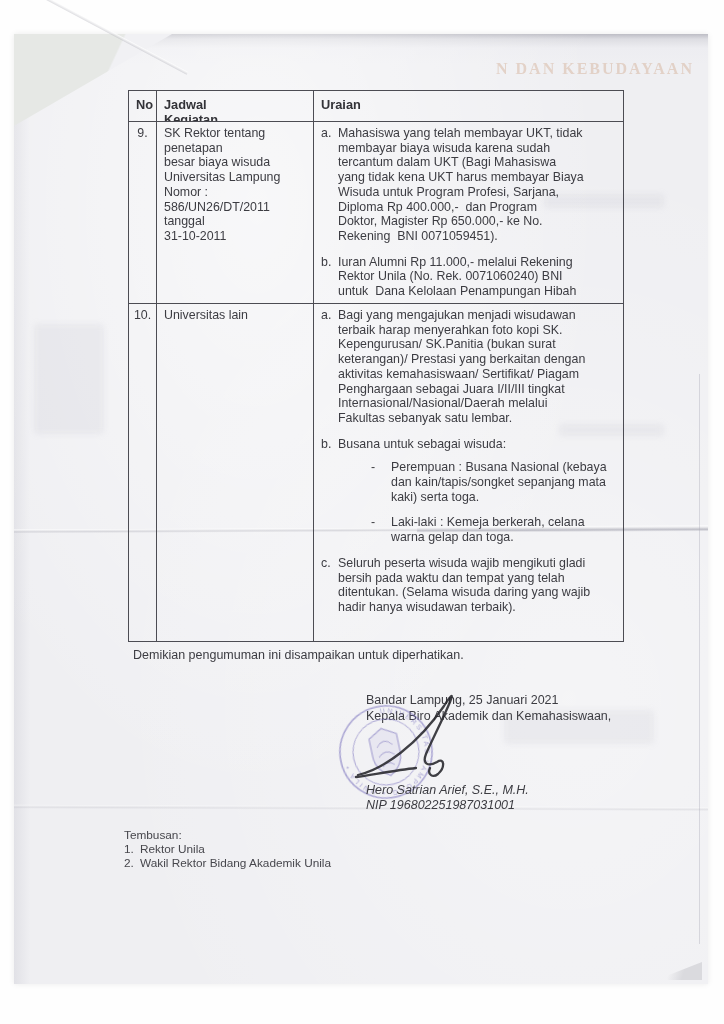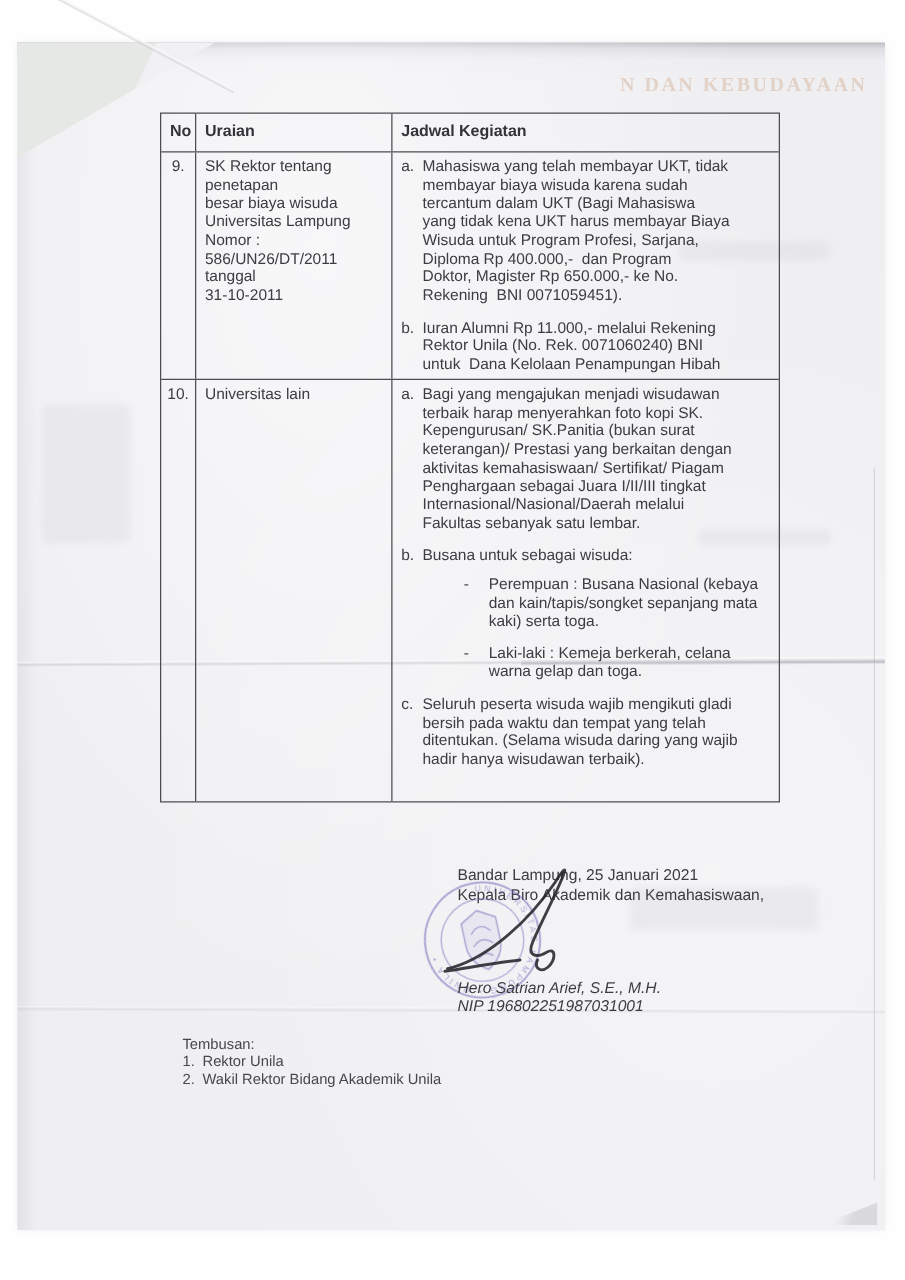--- a/index.html
+++ b/index.html
@@ -74,21 +74,21 @@
   .item .tx{white-space:pre-wrap;}
   .gap-a{margin-top:11px;}
   .subitems{margin-left:50px;}
   .subitem{display:flex;margin-top:9px;}
   .subitem .mk{width:20px;flex:none;}
   
   .closing{position:absolute;left:119px;top:614px;font-size:12.5px;}
   .sig-block{position:absolute;left:352px;top:658px;width:300px;font-size:12.5px;line-height:16px;}
   .sig-name{position:absolute;left:352px;top:749px;font-size:12.5px;line-height:15px;font-style:italic;}
   .stamp-wrap{position:absolute;left:304px;top:642px;width:180px;height:140px;}
-  .tembusan{position:absolute;left:132px;top:794px;font-size:11.8px;line-height:14px;color:#47474d;}
+  .tembusan{position:absolute;left:110px;top:794px;font-size:11.8px;line-height:14px;color:#47474d;}
   .temb-item{display:flex;}
   .temb-item .mk{width:16px;flex:none;}
 </style>
 </head>
 <body>
 
 <div class="scan">
 
   <div class="corner-fold"></div>
   <div class="crease-diag"></div>
@@ -99,22 +99,22 @@
 
   <div class="ghost-top">N DAN KEBUDAYAAN</div>
   <div class="smudge" style="left:530px;top:160px;width:120px;height:14px;"></div>
   <div class="smudge" style="left:545px;top:390px;width:105px;height:12px;"></div>
   <div class="smudge" style="left:490px;top:676px;width:150px;height:34px;"></div>
   <div class="smudge" style="left:20px;top:290px;width:70px;height:110px;"></div>
 
   <div class="doc-table">
     <div class="tr thead">
       <div class="td th">No</div>
+      <div class="td th th-jadwal">Jadwal Kegiatan</div>
       <div class="td th">Uraian</div>
-      <div class="td th th-jadwal">Jadwal Kegiatan</div>
     </div>
 
     <div class="tr row9">
       <div class="td td-no">9.</div>
       <div class="td pre">SK Rektor tentang penetapan
 besar biaya wisuda
 Universitas Lampung Nomor :
 586/UN26/DT/2011 tanggal
 31-10-2011</div>
       <div class="td">
@@ -176,20 +176,21 @@
           <span class="mk">c.</span>
           <span class="tx">Seluruh peserta wisuda wajib mengikuti gladi
 bersih pada waktu dan tempat yang telah
 ditentukan. (Selama wisuda daring yang wajib
 hadir hanya wisudawan terbaik).</span>
         </div>
       </div>
     </div>
   </div>
 
+  <div class="closing">Demikian pengumuman ini disampaikan untuk diperhatikan.</div>
 
   <div class="sig-block">
     <div>Bandar Lampung, 25 Januari 2021</div>
     <div>Kepala  Biro Akademik dan Kemahasiswaan,</div>
   </div>
 
   <div class="stamp-wrap">
     <svg width="180" height="140" viewBox="0 0 180 140">
       <g opacity="0.55" transform="rotate(-12 68 76)" style="filter:blur(.3px)">
         <circle cx="68" cy="76" r="46" fill="none" stroke="#6f66b8" stroke-width="1.6"></circle>

